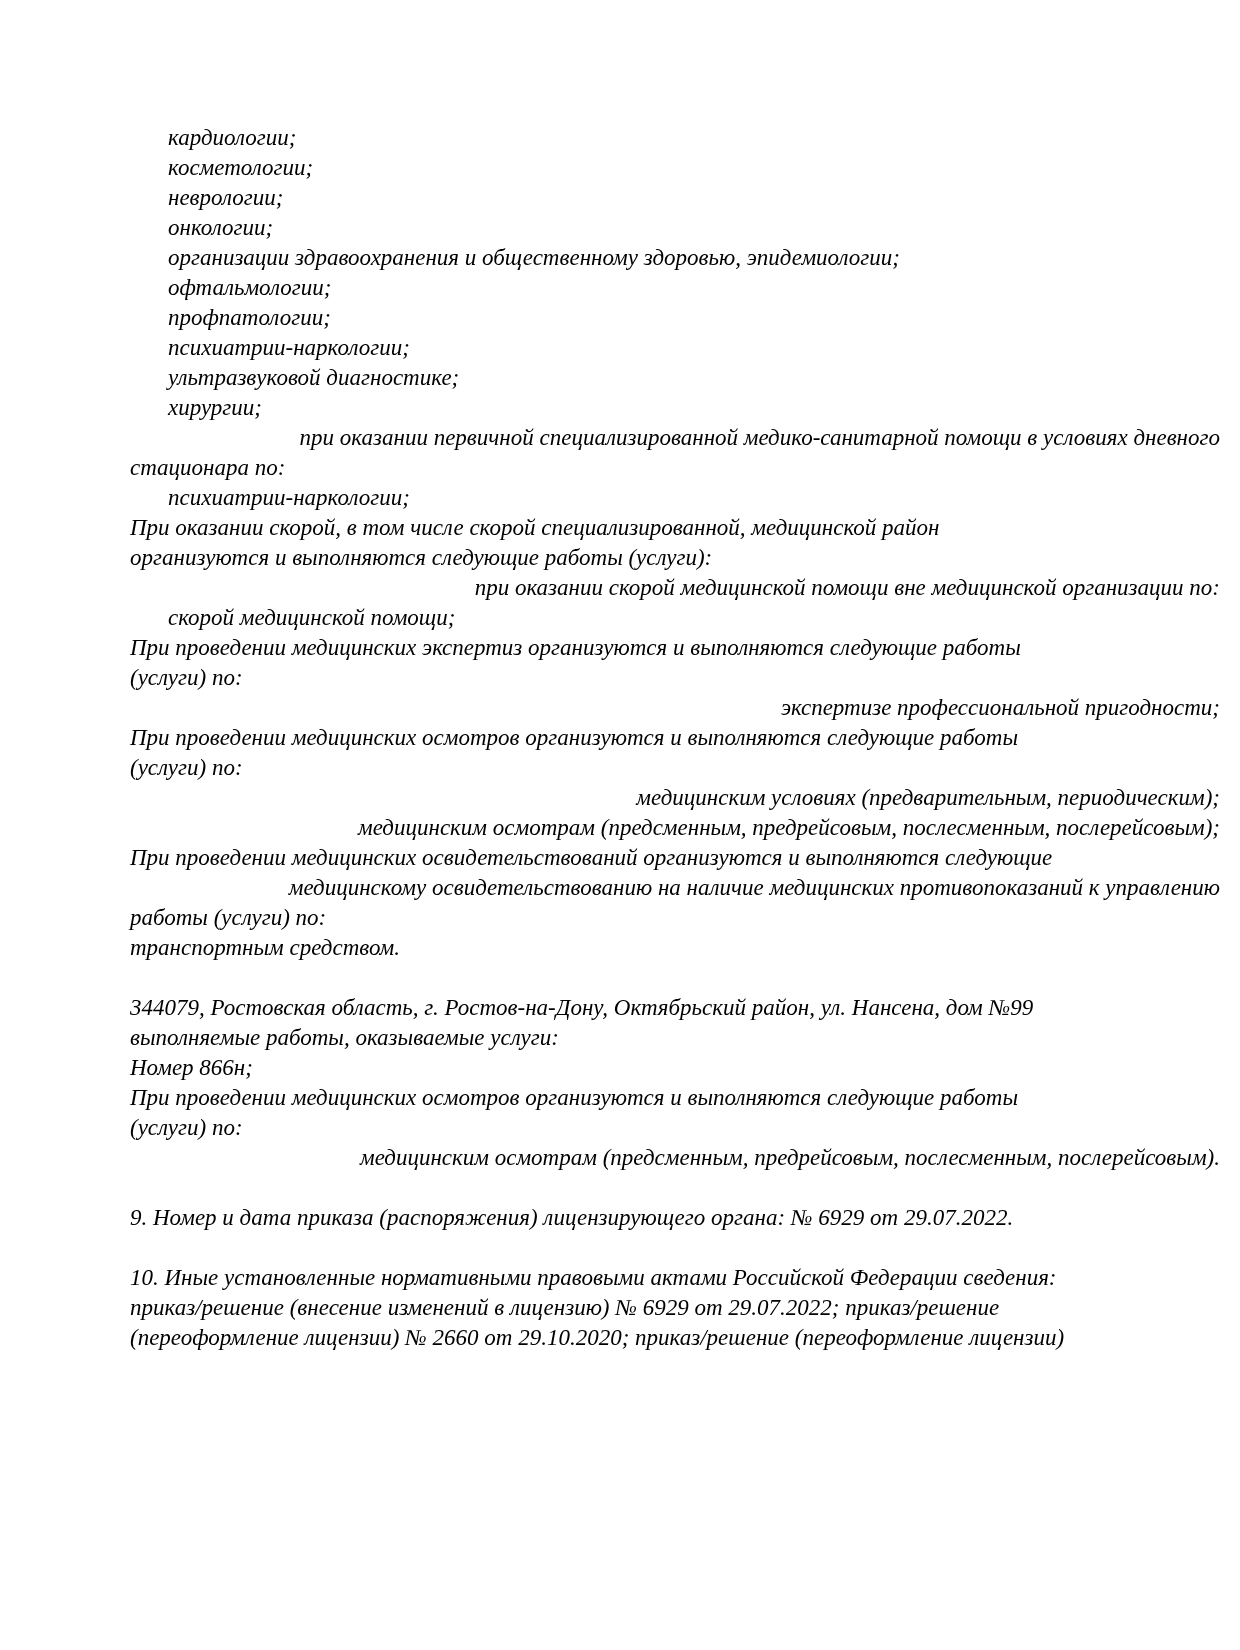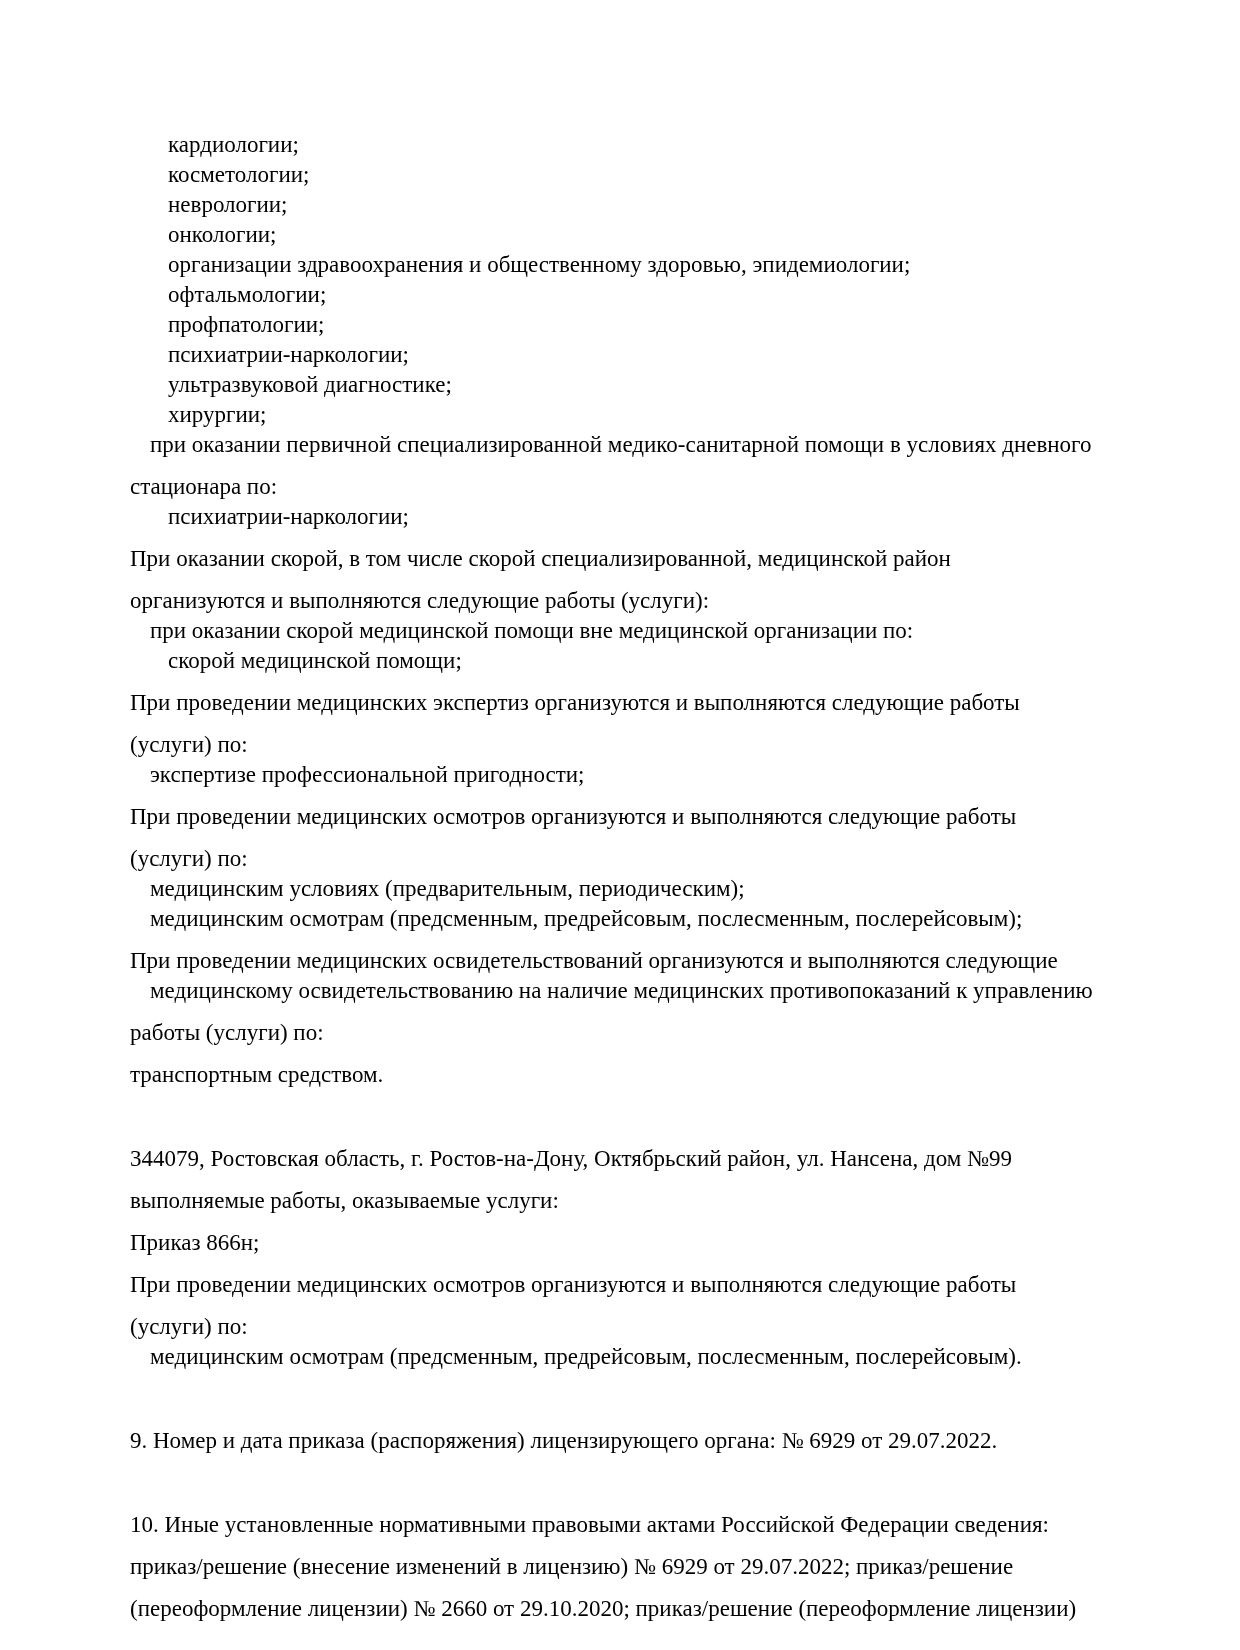--- a/index.html
+++ b/index.html
@@ -10,40 +10,41 @@
   body {
     width: 1240px;
     height: 1650px;
     position: relative;
     overflow: hidden;
     font-family: "Liberation Serif", "DejaVu Serif", serif;
     color: #000000;
   }
   .page {
     position: absolute;
-    top: 16px;
+    top: 9px;
     left: 0;
     width: 1240px;
     height: 1396px;
     background: #ffffff;
+    font-style: italic;
   }
   .text-block {
     position: absolute;
     top: 114px;
     left: 130px;
     right: 20px;
   }
   .line {
     height: 30px;
     line-height: 30px;
     font-size: 23px;
     white-space: nowrap;
   }
-  .i0 { padding-left: 0; margin-top: 12px; }
-  .i1 { padding-left: 20px; }
+  .i0 { padding-left: 0; }
+  .i1 { padding-left: 20px; text-align: right; }
   .i2 { padding-left: 38px; }
 </style>
 </head>
 <body>
 
 <div class="page">
   <div class="text-block">
       <div class="line i2">кардиологии;</div>
       <div class="line i2">косметологии;</div>
       <div class="line i2">неврологии;</div>
@@ -68,21 +69,21 @@
       <div class="line i0">(услуги) по:</div>
       <div class="line i1">медицинским условиях (предварительным, периодическим);</div>
       <div class="line i1">медицинским осмотрам (предсменным, предрейсовым, послесменным, послерейсовым);</div>
       <div class="line i0">При проведении медицинских освидетельствований организуются и выполняются следующие</div>
       <div class="line i1">медицинскому освидетельствованию на наличие медицинских противопоказаний к управлению</div>
       <div class="line i0">работы (услуги) по:</div>
       <div class="line i0">транспортным средством.</div>
       <div class="line i0"></div>
       <div class="line i0">344079, Ростовская область, г. Ростов-на-Дону, Октябрьский район, ул. Нансена, дом №99</div>
       <div class="line i0">выполняемые работы, оказываемые услуги:</div>
-      <div class="line i0">Приказ 866н;</div>
+      <div class="line i0">Номер 866н;</div>
       <div class="line i0">При проведении медицинских осмотров организуются и выполняются следующие работы</div>
       <div class="line i0">(услуги) по:</div>
       <div class="line i1">медицинским осмотрам (предсменным, предрейсовым, послесменным, послерейсовым).</div>
       <div class="line i0"></div>
       <div class="line i0">9. Номер и дата приказа (распоряжения) лицензирующего органа: № 6929 от 29.07.2022.</div>
       <div class="line i0"></div>
       <div class="line i0">10. Иные установленные нормативными правовыми актами Российской Федерации сведения:</div>
       <div class="line i0">приказ/решение (внесение изменений в лицензию) № 6929 от 29.07.2022; приказ/решение</div>
       <div class="line i0">(переоформление лицензии) № 2660 от 29.10.2020; приказ/решение (переоформление лицензии)</div>
     </div>

